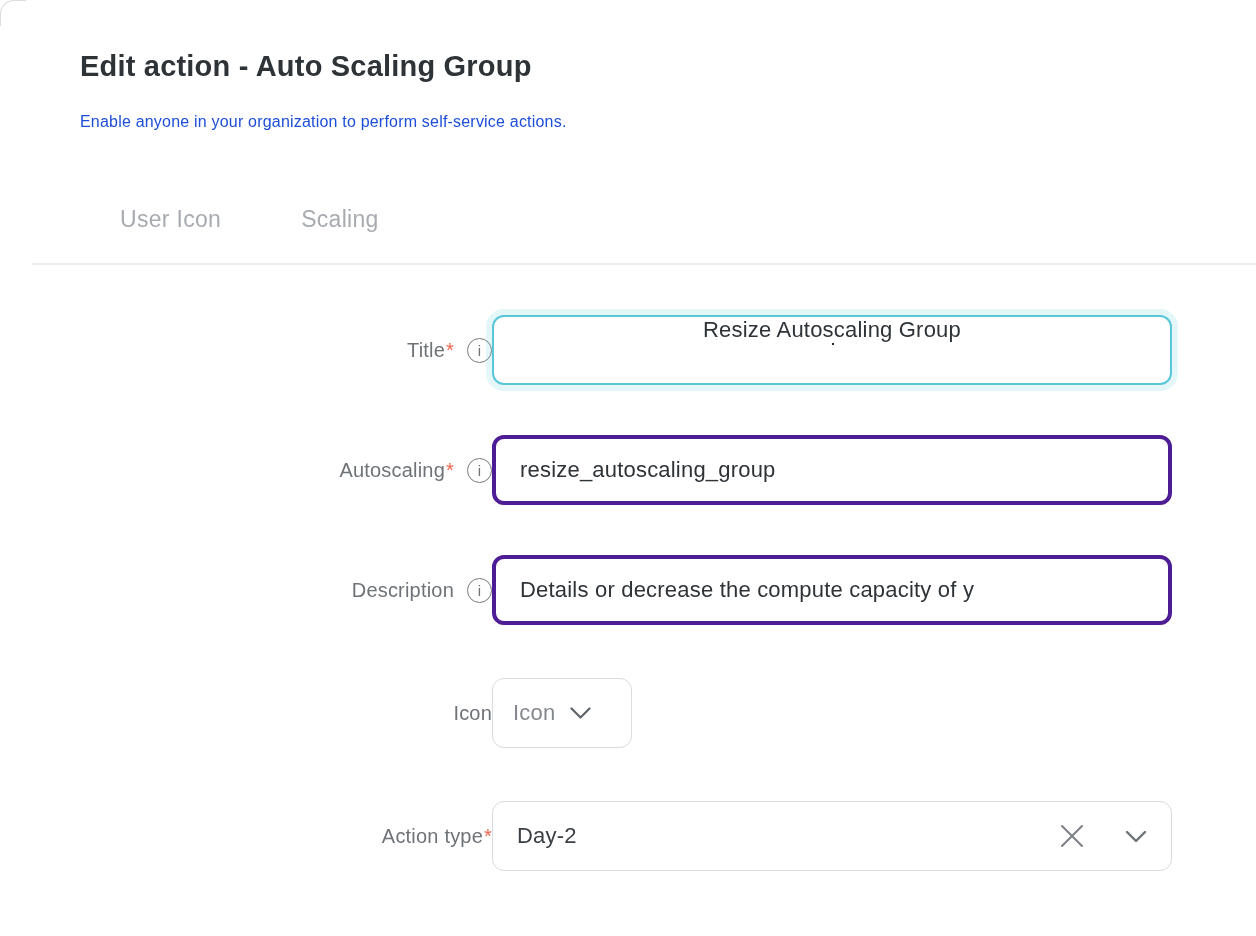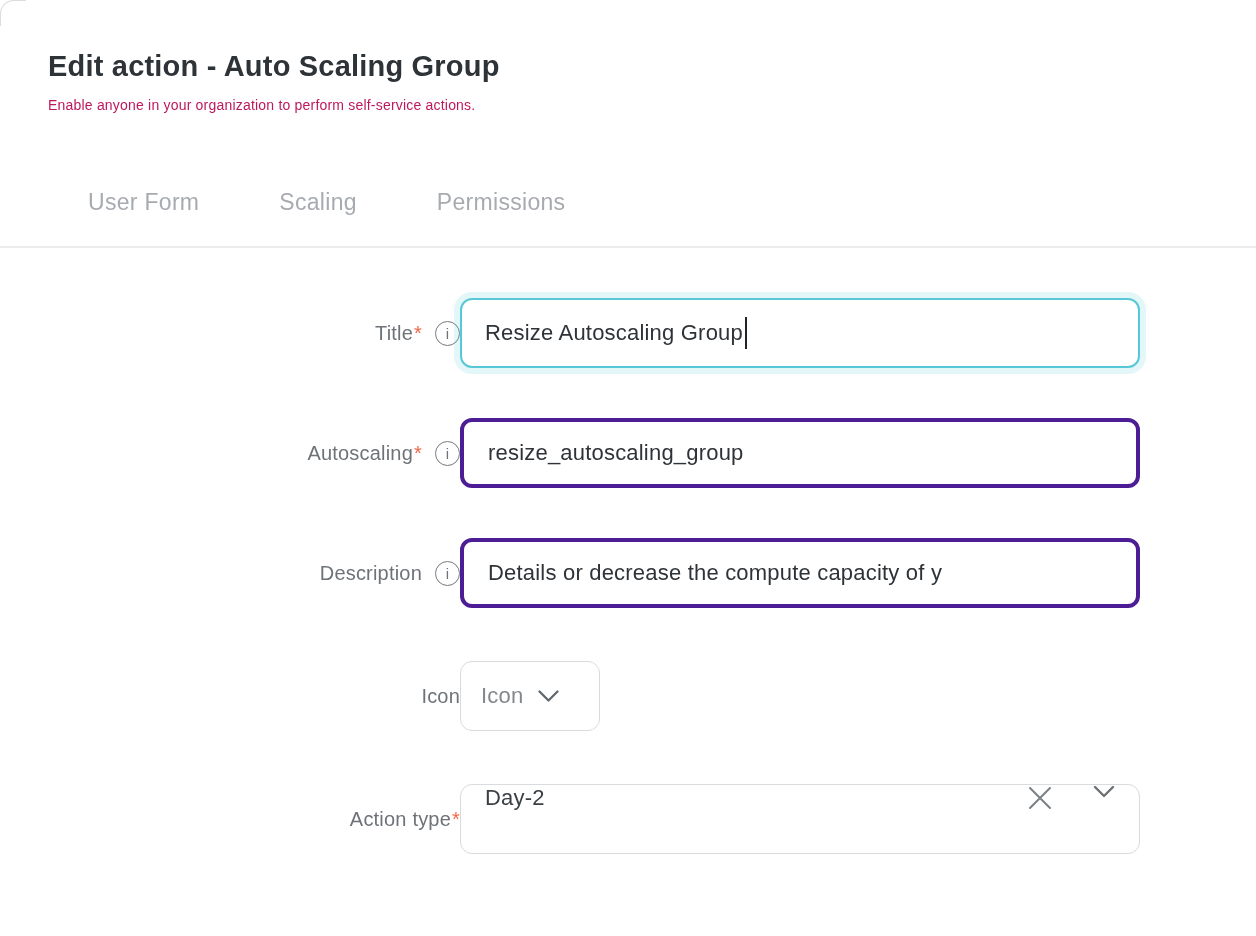--- a/index.html
+++ b/index.html
@@ -4,39 +4,39 @@
 <style>
   * { box-sizing: border-box; margin: 0; padding: 0; }
   html, body { background: #ffffff; }
   body {
     width: 1256px; height: 936px;
     font-family: "Liberation Sans", sans-serif;
     color: #2e3338;
     position: relative;
     overflow: hidden;
   }
-  .page { width: 1256px; height: 824px; background: #fff; position: relative; }
+  .page { width: 1256px; height: 824px; background: #fff; position: relative; padding-left: 32px; }
 
   
   .corner-arc {
     position: absolute; top: 0; left: 0;
     width: 26px; height: 26px;
     border-top: 1px solid #dcdcde;
     border-left: 1px solid #dcdcde;
     border-top-left-radius: 14px;
     pointer-events: none;
   }
 
   header { padding: 48px 48px 0 48px; }
   .page-title {
     font-size: 29px; font-weight: 700; color: #2e3338;
     letter-spacing: 0.2px; line-height: 36px;
   }
   .page-subtitle {
-    margin-top: 8px; font-size: 14px; color: #be185d;
+    margin-top: 25px; font-size: 16px; color: #1d4ed8;
     letter-spacing: 0.2px; line-height: 26px;
   }
 
   
   .tabs {
     margin-top: 54px; height: 76px;
     display: flex; align-items: center;
     padding-left: 48px;
     border-bottom: 2px solid #ececee;
     position: relative;
@@ -82,41 +82,42 @@
     display: flex; align-items: center;
     padding: 0 24px;
     font-size: 22px; color: #2e3338; letter-spacing: 0.2px;
     white-space: nowrap; overflow: hidden;
     cursor: text;
   }
   .input.focused {
     border: 2px solid #58c7d8;
     padding: 0 23px;
     box-shadow: 0 0 0 6px rgba(101, 203, 217, 0.18);
+    flex-direction: column;
   }
   .caret {
     display: inline-block; width: 2px; height: 32px;
     background: #1f2428; margin-left: 2px; flex: 0 0 2px;
   }
 
   .dropdown-sm {
     width: 140px; height: 70px;
     border: 1px solid #d9dbde; border-radius: 12px;
     background: #fff;
     display: flex; align-items: center;
     padding: 0 20px; gap: 15px;
     font-size: 22px; color: #84888d; letter-spacing: 0.2px;
     cursor: pointer;
   }
 
   .select {
     width: 680px; height: 70px;
     border: 1px solid #d9dbde; border-radius: 12px;
     background: #fff;
-    display: flex; 
+    display: flex; align-items: center;
     padding: 0 24px;
     font-size: 22px; color: #3a3f44; letter-spacing: 0.2px;
     cursor: pointer;
   }
   .select .value { flex: 1; }
   .clear-btn { display: flex; margin-right: 40px; cursor: pointer; }
   svg.icon { display: block; }
 </style>
 </head>
 <body>
@@ -124,27 +125,24 @@
 <div class="page">
   <div class="corner-arc"></div>
 
   <header>
     <h1 class="page-title">Edit action - Auto Scaling Group</h1>
     <p class="page-subtitle">Enable anyone in your organization to perform self-service actions.</p>
   </header>
 
   <nav class="tabs">
     <div class="tab">
-      <span>User Form</span>
+      <span>User Icon</span>
     </div>
     <div class="tab">
       <span>Scaling</span>
-    </div>
-    <div class="tab">
-      <span>Permissions</span>
     </div>
   </nav>
 
   <main class="form">
 
     <div class="row">
       <div class="label-col">
         <span>Title</span>
           <span class="req">*</span>
         <span class="info-icon">i</span>

